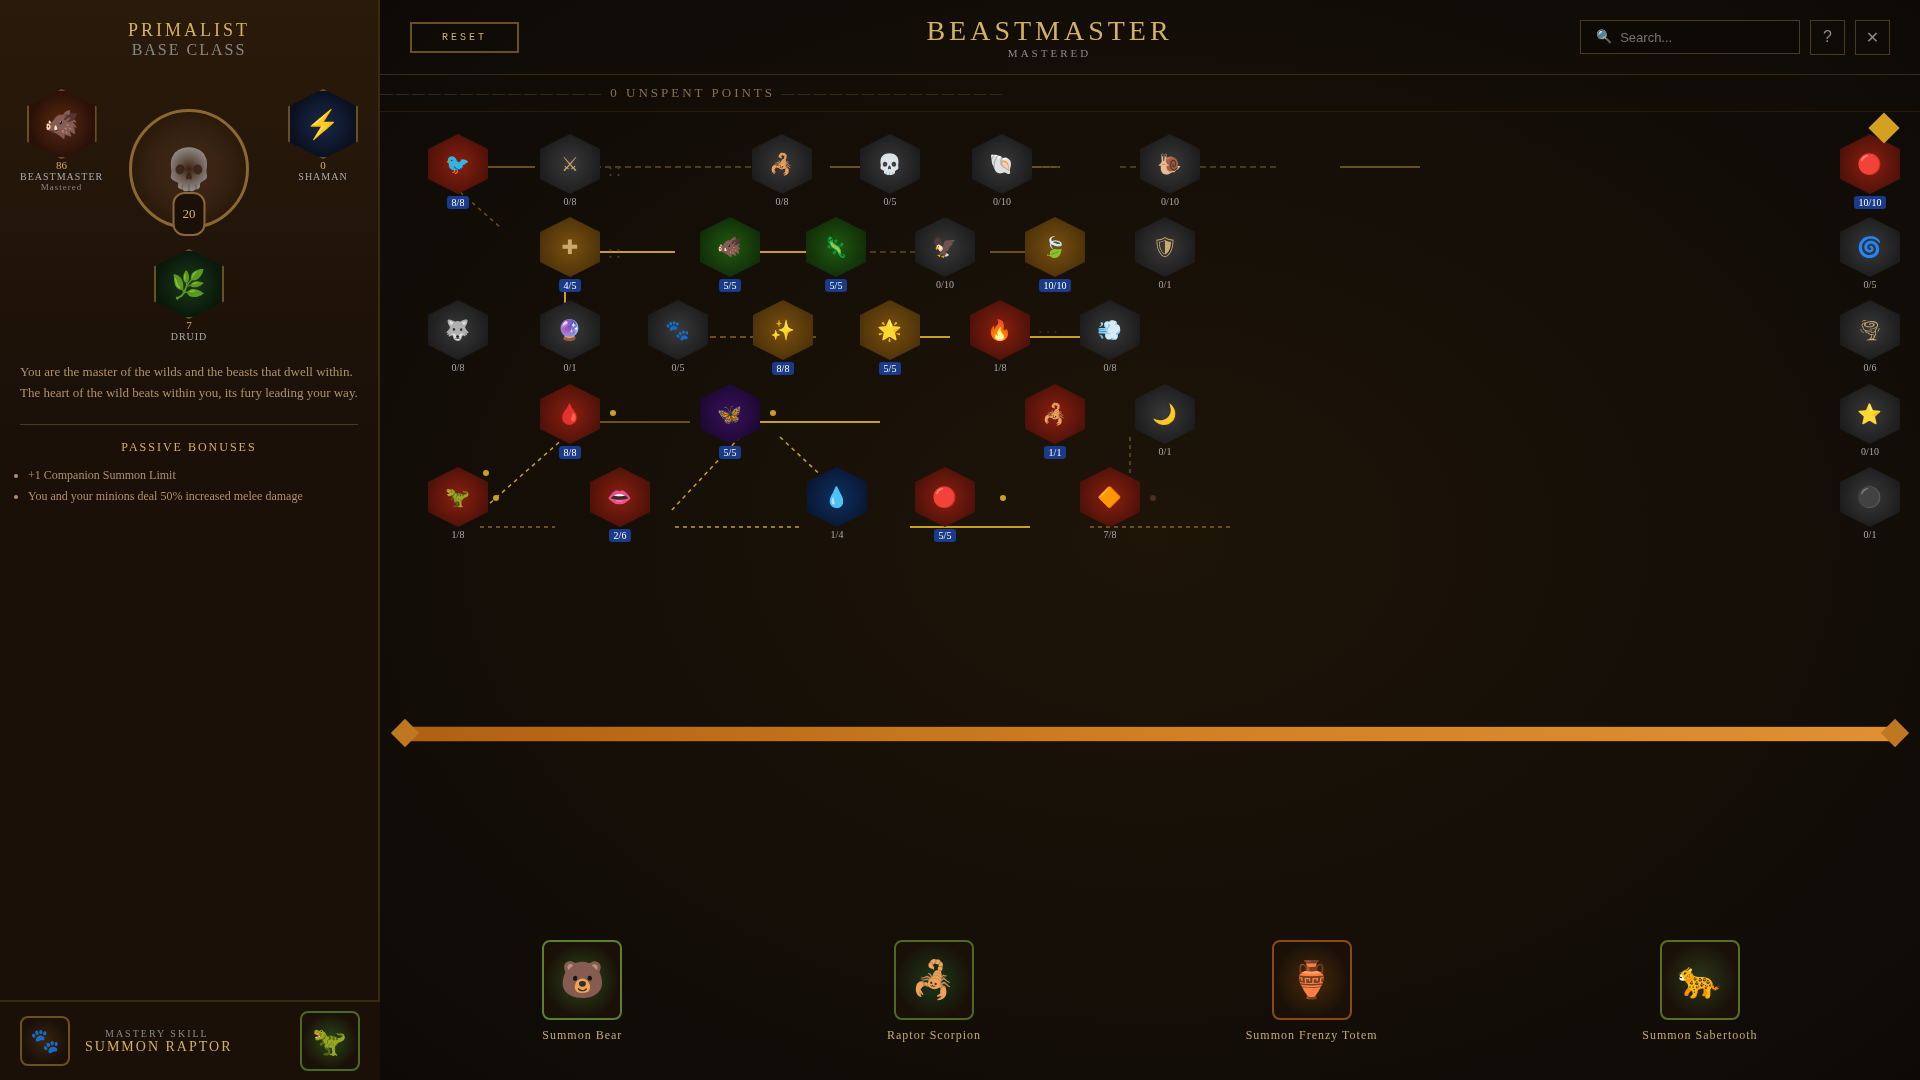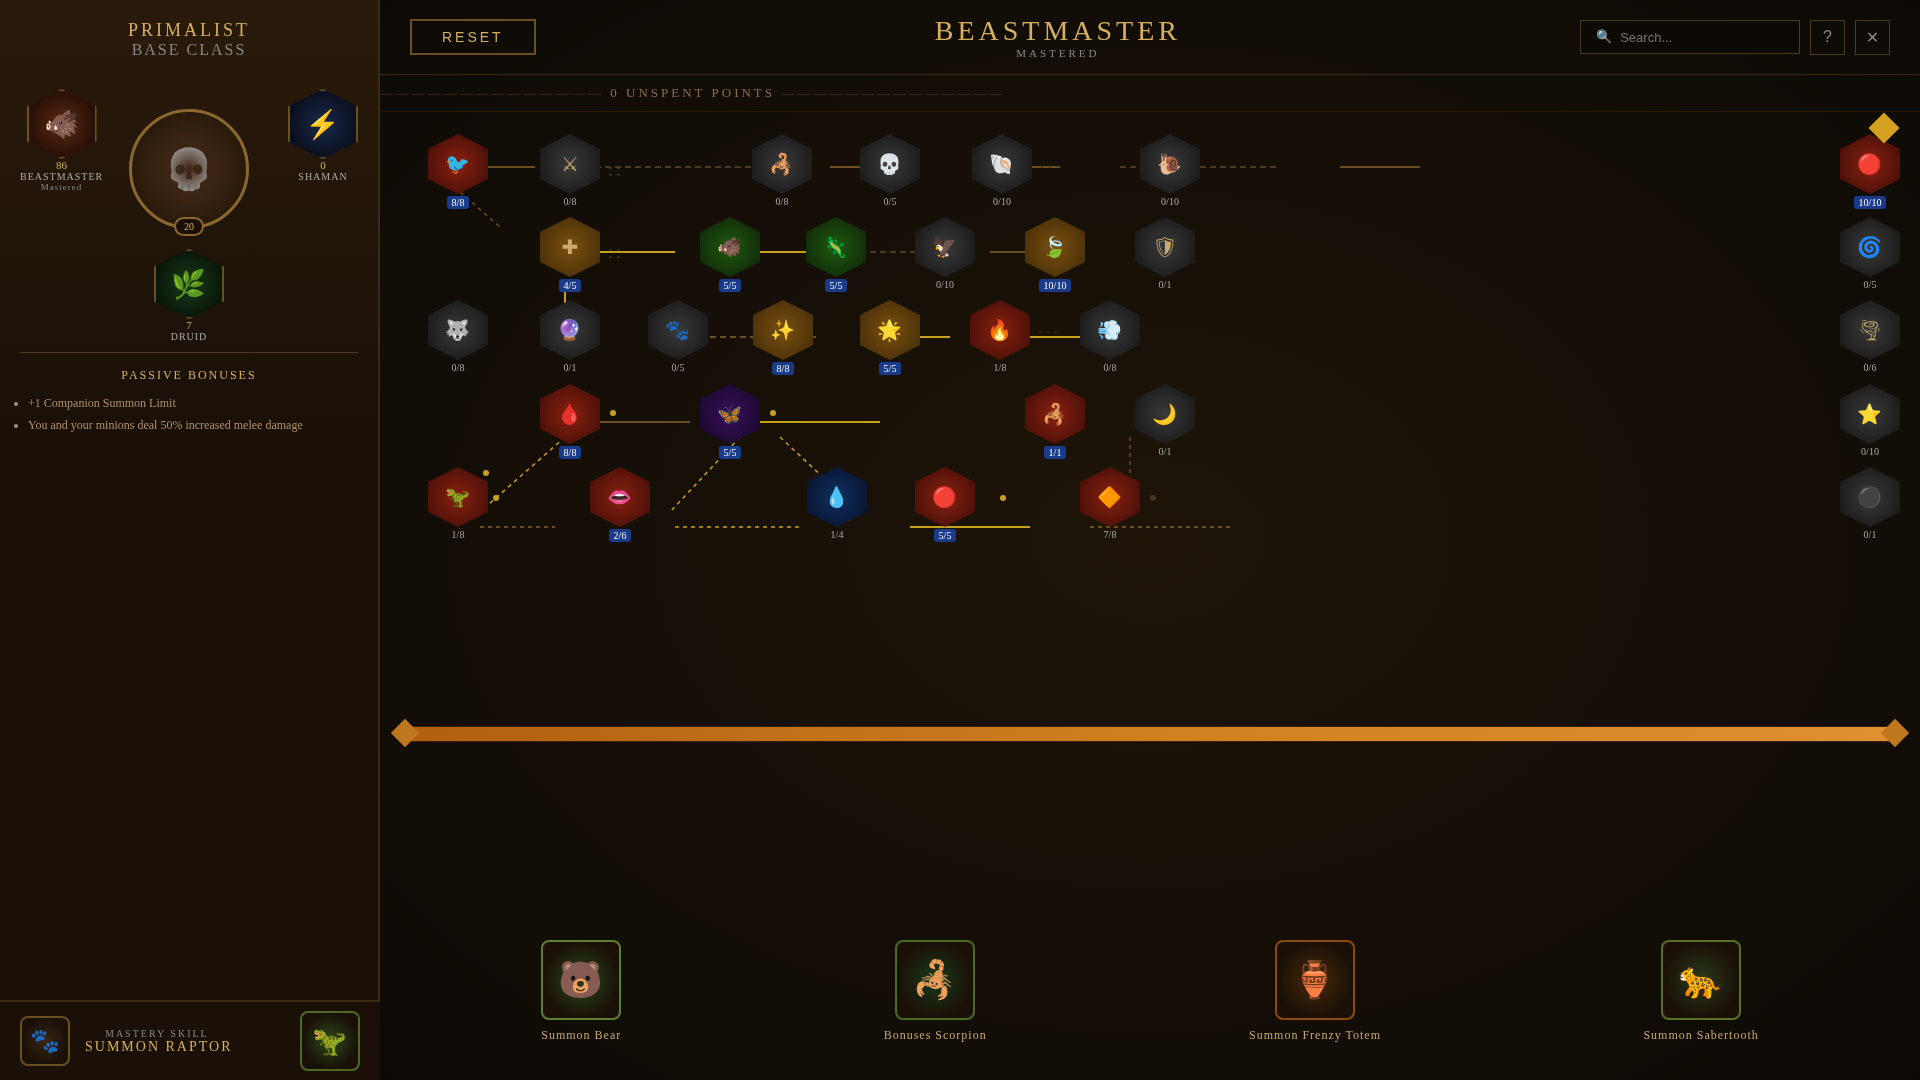--- a/index.html
+++ b/index.html
@@ -66,22 +66,22 @@
       background: radial-gradient(circle, #3a2010 0%, transparent 70%);
     }
     .level-badge {
       position: absolute;
       bottom: -10px;
       left: 50%;
       transform: translateX(-50%);
       background: #1a1008;
       border: 2px solid #8a6830;
       border-radius: 12px;
-      padding: 2px 8px;
-      font-size: 10px;
+      padding: 12px 8px;
+      font-size: 13px;
       color: #d4b060;
     }
     .sub-class {
       position: absolute;
       display: flex;
       flex-direction: column;
       align-items: center;
     }
     .sub-class.left { left: 20px; top: 20px; }
     .sub-class.right { right: 20px; top: 20px; }
@@ -199,24 +199,25 @@
       align-items: center;
       justify-content: space-between;
       padding: 15px 30px;
       border-bottom: 1px solid #3a2a10;
     }
     .reset-btn {
       background: transparent;
       border: 2px solid #6a5020;
       color: #d4b060;
       padding: 8px 30px;
-      font-size: 14px;
+      font-size: 10px;
       letter-spacing: 3px;
       text-transform: uppercase;
       cursor: pointer;
+      font-family: Liberation Mono, monospace;
     }
     .title-area { text-align: center; }
     .main-title {
       font-size: 28px;
       letter-spacing: 4px;
       color: #d4b060;
       text-transform: uppercase;
     }
     .main-subtitle {
       font-size: 11px;
@@ -390,20 +391,23 @@
   <div style="display:flex; justify-content:center; margin-top:-20px; margin-bottom:10px;">
     <div class="sub-class" style="position:relative;">
       <div class="sub-avatar" style="background: radial-gradient(circle, #1a3a1a 0%, #0a180a 70%);">
         <span style="font-size:28px;">🌿</span>
       </div>
       <div class="sub-level">7</div>
       <div class="sub-name">Druid</div>
     </div>
   </div>
 
+  <div class="description-area">
+    <span>You are the master of the wilds and the beasts that dwell within. The heart of the wild beats within you, its fury leading your way.</span>
+  </div>
 
   <hr class="divider">
 
   <div class="passive-title">Passive Bonuses</div>
   <ul class="passive-list">
     <li><span>+1 Companion Summon Limit</span></li>
     <li><span>You and your minions deal 50% increased melee damage</span></li>
   </ul>
 
   <div class="mastery-skill-bar">
@@ -683,21 +687,21 @@
     </div>
   </div>
 
   <div class="bottom-skills">
     <div class="bottom-skill">
       <div class="bottom-skill-icon" style="background:radial-gradient(circle, #2a4a1a 0%, #1a1008 70%); border-color:#5a8030;">🐻</div>
       <div class="bottom-skill-name">Summon Bear</div>
     </div>
     <div class="bottom-skill">
       <div class="bottom-skill-icon" style="background:radial-gradient(circle, #1a3a1a 0%, #1a1008 70%); border-color:#4a6a20;">🦂</div>
-      <div class="bottom-skill-name">Bonuses Scorpion</div>
+      <div class="bottom-skill-name">Raptor Scorpion</div>
     </div>
     <div class="bottom-skill">
       <div class="bottom-skill-icon" style="background:radial-gradient(circle, #4a2a0a 0%, #1a1008 70%); border-color:#8a4a10;">🏺</div>
       <div class="bottom-skill-name">Summon Frenzy Totem</div>
     </div>
     <div class="bottom-skill">
       <div class="bottom-skill-icon" style="background:radial-gradient(circle, #2a3a1a 0%, #1a1008 70%); border-color:#5a7020;">🐆</div>
       <div class="bottom-skill-name">Summon Sabertooth</div>
     </div>
   </div>

